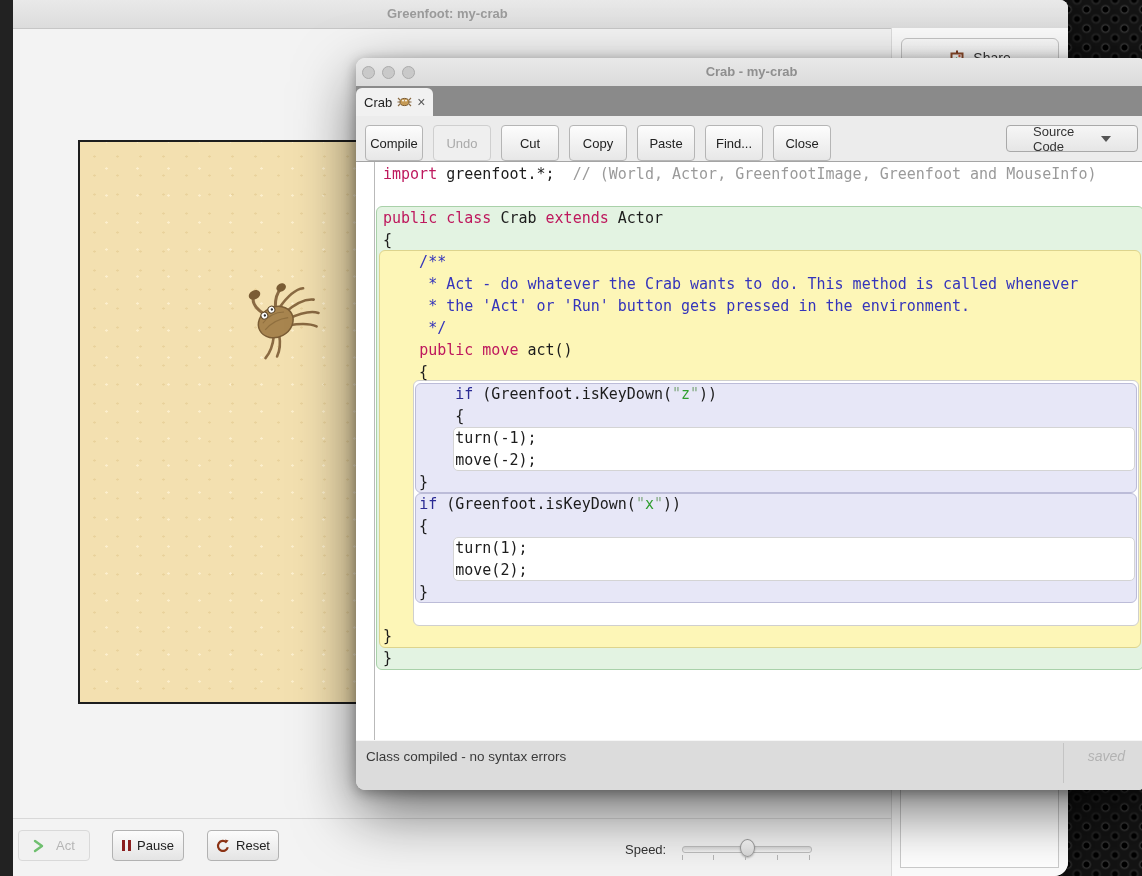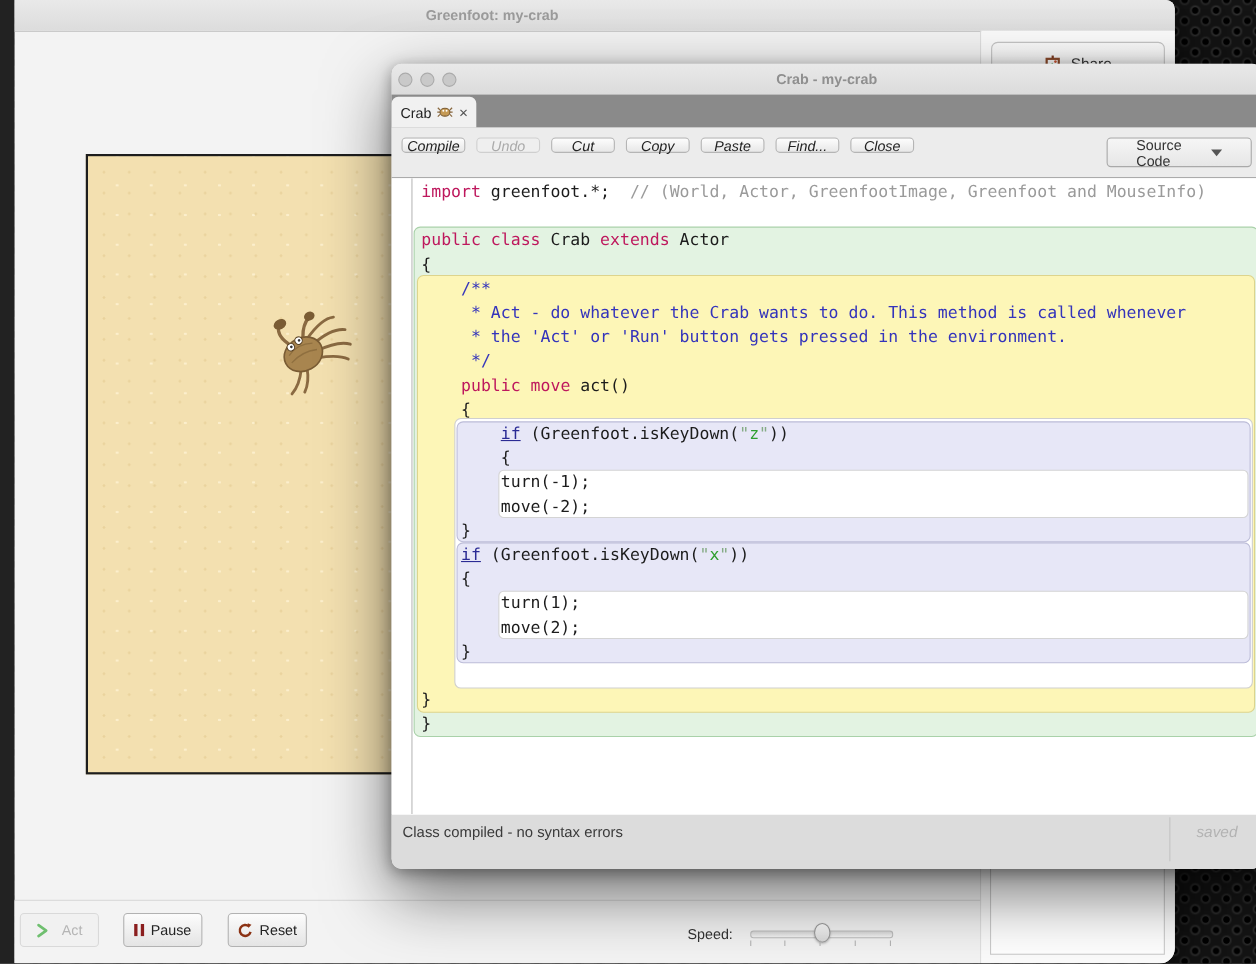--- a/index.html
+++ b/index.html
@@ -46,41 +46,41 @@
     border-bottom:1px solid #c2c2c2;border-radius:9px 9px 0 0;}
   .traffic{position:absolute;left:6px;top:8px;display:flex;gap:7px;}
   .traffic i{display:block;width:13px;height:13px;border-radius:50%;background:#c9c9c9;border:1px solid #ababab;box-sizing:border-box;}
   .ed-title{position:absolute;left:0;right:0;top:6px;text-align:center;font-size:13px;font-weight:bold;color:#8f8f8f;}
   .ed-tabbar{position:absolute;left:0;top:28px;right:0;height:30px;background:#8a8a8a;}
   .tab{position:absolute;left:0;bottom:0;height:28px;padding:0 8px;display:flex;align-items:center;gap:5px;
     background:#f1f1f1;border-radius:6px 6px 0 0;font-size:13px;color:#222;}
   .tab-close{color:#555;font-size:14px;line-height:1;}
   .ed-toolbar{position:absolute;left:0;top:58px;right:0;height:46px;background:#ececec;border-bottom:1px solid #a5a5a5;box-sizing:border-box;}
   .tb-row{position:absolute;left:9px;top:9px;display:flex;gap:10px;}
-  .tb-btn{width:58px;height:14px;display:flex;align-items:center;justify-content:center;
-    background:linear-gradient(#fdfdfd,#e7e7e7);border:1px solid #b5b5b5;border-radius:4px;font-size:13px;color:#222;box-sizing:border-box;font-style:italic;}
+  .tb-btn{width:58px;height:36px;display:flex;align-items:center;justify-content:center;
+    background:linear-gradient(#fdfdfd,#e7e7e7);border:1px solid #b5b5b5;border-radius:4px;font-size:13px;color:#222;box-sizing:border-box;}
   .tb-btn.disabled{color:#aaa;background:#efefef;border-color:#cfcfcf;}
   .dropdown{position:absolute;right:9px;top:9px;width:132px;height:27px;display:flex;align-items:center;
     background:linear-gradient(#f6f6f6,#e6e6e6);border:1px solid #a9a9a9;border-radius:4px;font-size:13px;color:#333;box-sizing:border-box;padding:0 26px;}
   .dd-arrow{margin-left:auto;width:0;height:0;border-left:5px solid transparent;border-right:5px solid transparent;border-top:6px solid #555;}
   .ed-code{position:absolute;left:0;top:104px;right:0;height:578px;background:#fff;overflow:hidden;}
   .gutter-line{position:absolute;left:18px;top:0;bottom:0;width:1px;background:#b9b9b9;}
   .scope{position:absolute;border-radius:6px;z-index:1;box-sizing:border-box;}
   .scope.green {left:20px;top:44px; width:768px;height:464px;background:#e3f3e2;border:1px solid #a9d1a9;}
   .scope.yellow{left:23px;top:88px; width:762px;height:398px;background:#fdf6b7;border:1px solid #ddd48d;}
   .scope.body  {left:57px;top:218px;width:726px;height:246px;background:#fff;border:1px solid #cfcfcf;}
   .scope.lav1  {left:59px;top:221px;width:722px;height:110px;background:#e7e7f7;border:1px solid #bcbcd8;}
   .scope.lav2  {left:59px;top:331px;width:722px;height:110px;background:#e7e7f7;border:1px solid #bcbcd8;}
   .scope.inner1{left:97px;top:265px;width:682px;height:44px;background:#fff;border:1px solid #d4d4d4;border-radius:5px;}
   .scope.inner2{left:97px;top:375px;width:682px;height:44px;background:#fff;border:1px solid #d4d4d4;border-radius:5px;}
   .code-lines{position:absolute;left:0;top:1px;right:0;z-index:2;padding-left:27px;
     font-family:"DejaVu Sans Mono",monospace;font-size:15px;line-height:22px;}
   .code-line{height:22px;white-space:pre;}
   .tok-kw{color:#be185d;} .tok-cm{color:#9a9a9a;} .tok-doc{color:#3434bb;}
-  .tok-ctrl{color:#2b2b94;text-decoration:underline;} .tok-str{color:#2f9e2f;} .tok-strq{color:#85ab85;} .tok-pl{color:#1c1c1c;}
+  .tok-ctrl{color:#2b2b94;} .tok-str{color:#2f9e2f;} .tok-strq{color:#85ab85;} .tok-pl{color:#1c1c1c;}
   .ed-status{position:absolute;left:0;top:682px;right:0;height:50px;background:#dcdcdc;border-top:1px solid #f6f6f6;
     border-radius:0 0 9px 9px;box-sizing:border-box;}
   .status-msg{position:absolute;left:10px;top:8px;font-size:13.5px;color:#3a3a3a;}
   .status-div{position:absolute;left:707px;top:2px;width:1px;height:40px;background:#c4c4c4;}
   .status-saved{position:absolute;right:22px;top:7px;font-size:14px;font-style:italic;color:#b3b3b3;}
   svg{display:block;}
 </style>
 </head>
 <body>
 

